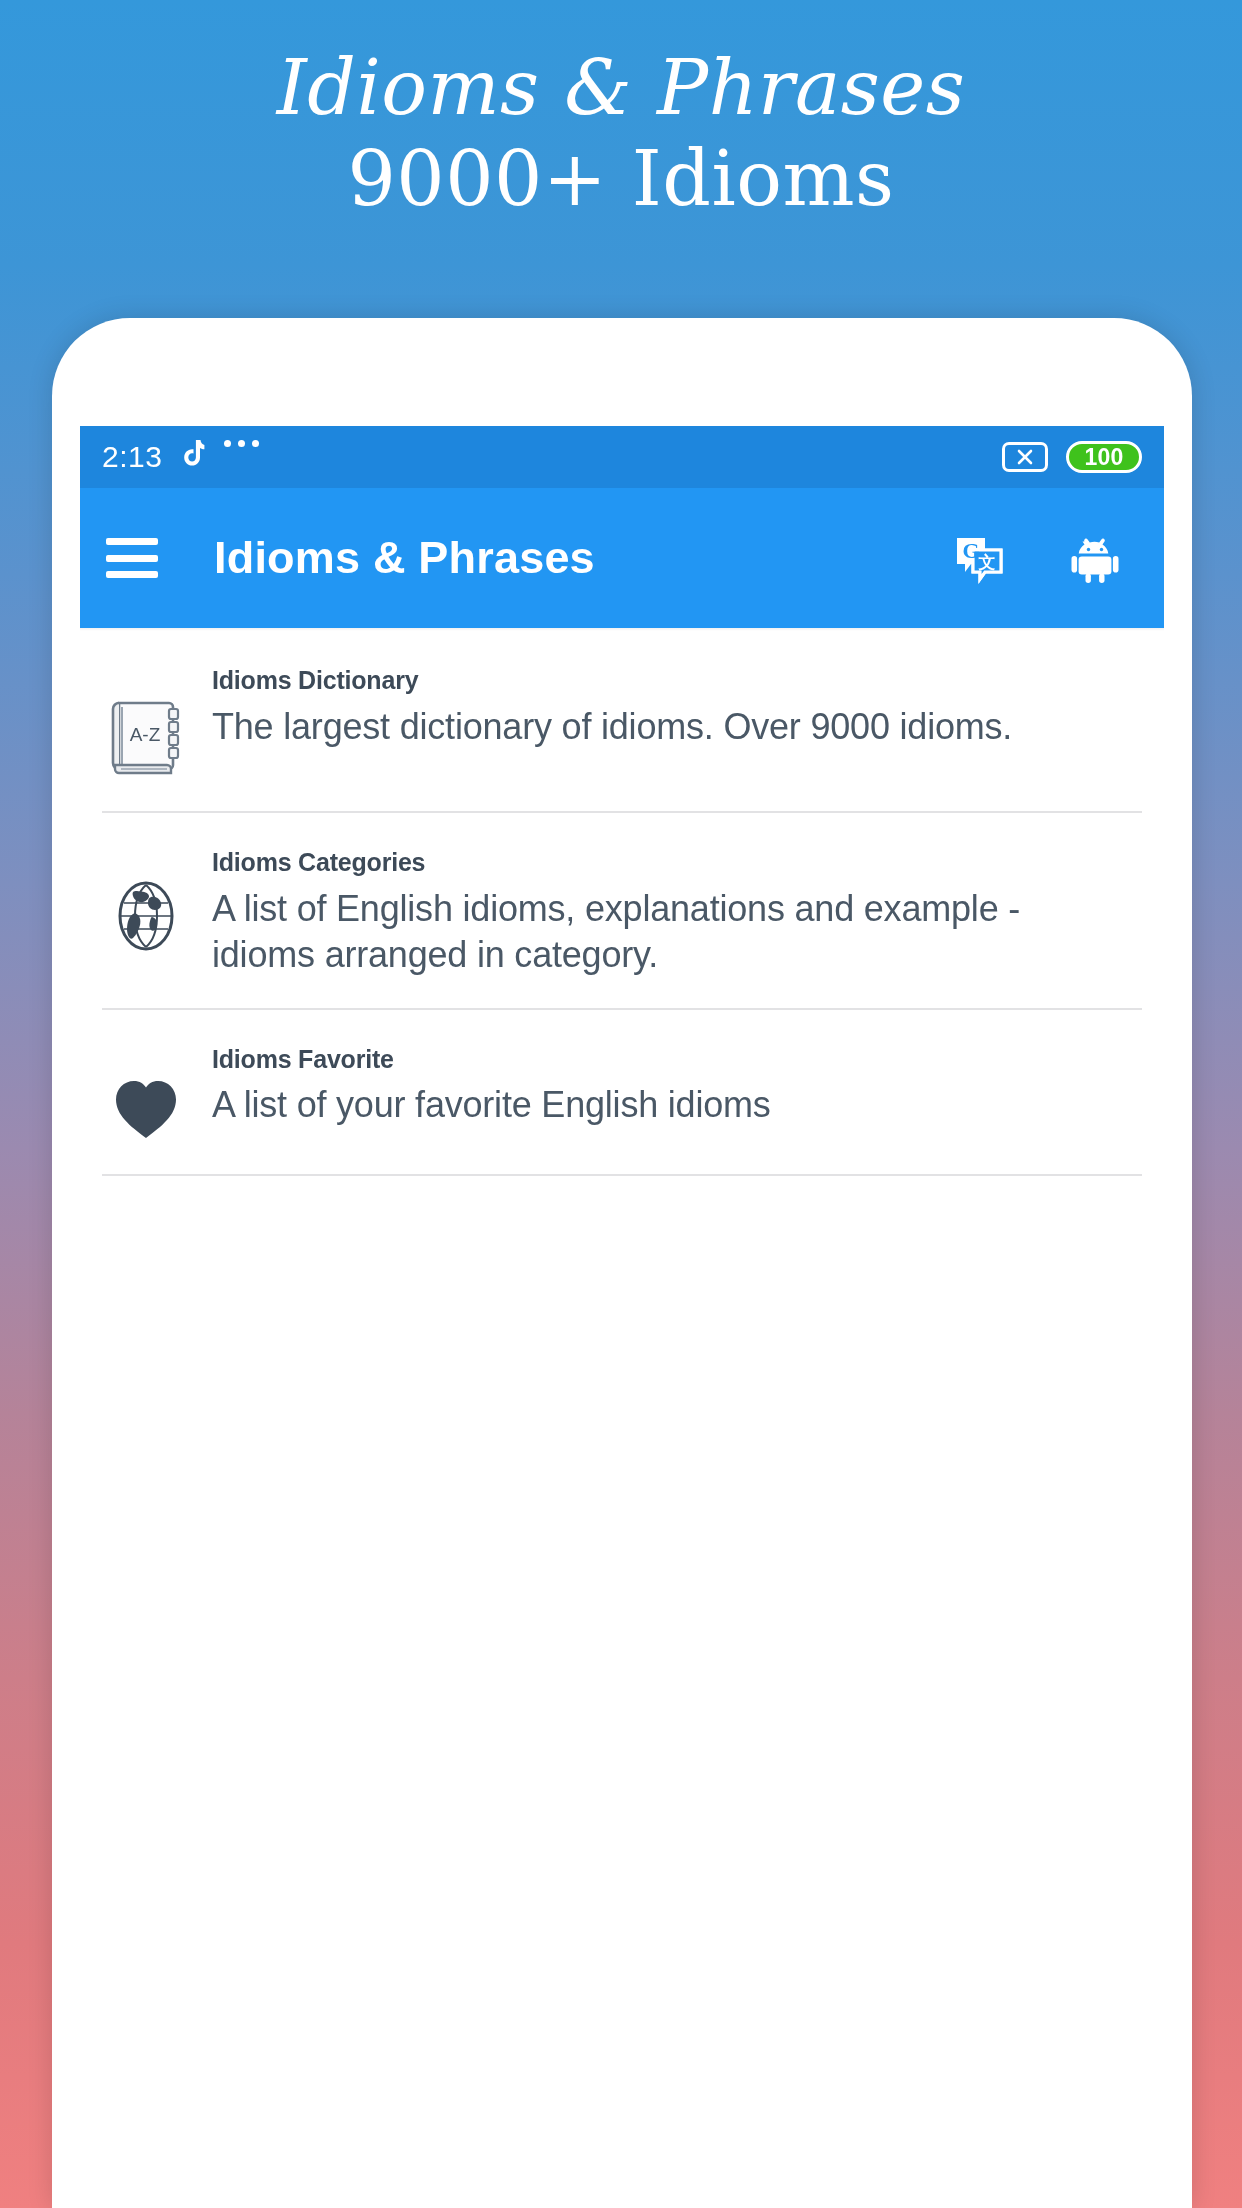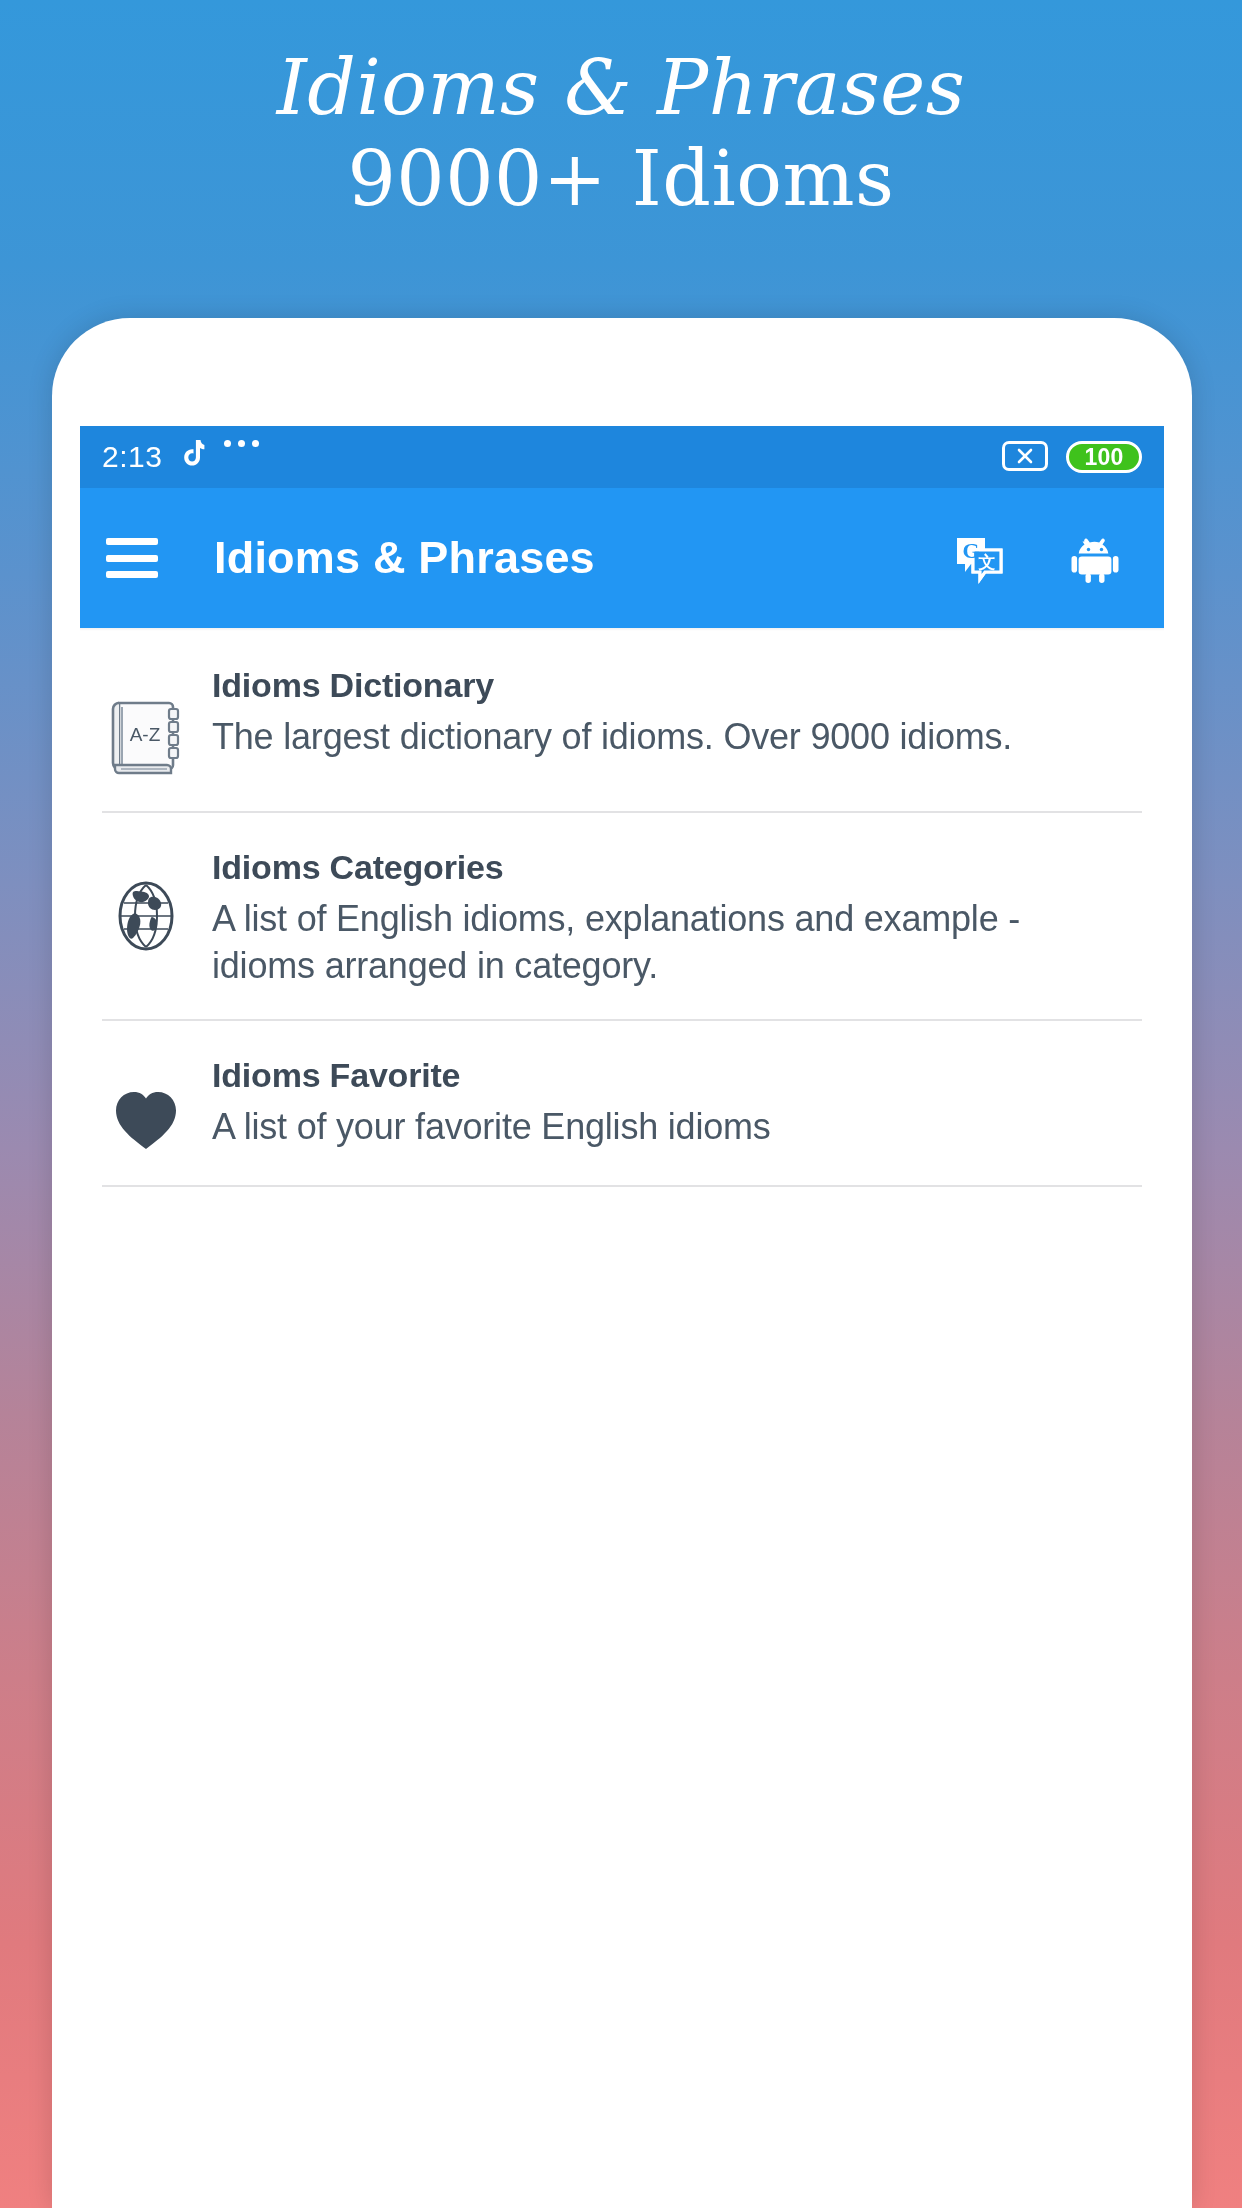--- a/index.html
+++ b/index.html
@@ -54,21 +54,21 @@
   .statusbar {
     height:62px; background:#1e86dd;
     display:flex; align-items:center; padding:0 22px;
     color:#ffffff;
   }
   .sb-left { display:flex; align-items:flex-start; gap:18px; }
   .sb-time { font-size:30px; font-weight:400; letter-spacing:0.5px; }
   .tiktok-icon { width:26px; height:30px; display:block; }
   .dots-icon { display:flex; gap:7px; align-items:center; }
   .dots-icon i { width:7px; height:7px; border-radius:50%; background:#ffffff; display:block; }
-  .sb-right { margin-left:auto; display:flex; align-items:flex-start; gap:18px; }
+  .sb-right { margin-left:auto; display:flex; align-items:center; gap:18px; }
   .simx {
     width:46px; height:30px; border:3px solid #ffffff; border-radius:7px;
     position:relative; display:flex; align-items:center; justify-content:center;
   }
   .simx svg { width:18px; height:18px; display:block; }
   .battery {
     width:76px; height:32px; border:3px solid #ffffff; border-radius:16px;
     background:#3fc21c; display:flex; align-items:center; justify-content:center;
   }
   .battery span { font-size:23px; font-weight:700; color:#ffffff; letter-spacing:0.2px; }
@@ -100,21 +100,21 @@
     position:absolute; bottom:0; left:0; width:33.333%; height:8px; background:#2b93e8;
   }
   .tabs-shadow { height:3px; background:linear-gradient(to bottom, rgba(0,0,0,0.055), rgba(0,0,0,0)); }
 
   
   .list { background:#ffffff; }
   .row { display:flex; align-items:flex-start; padding:34px 0 30px 0; }
   .row-icon { width:132px; min-width:132px; display:flex; justify-content:center; padding-top:30px; }
   .row-icon svg { display:block; }
   .row-body { padding-right:40px; }
-  .row-title { font-size:34px; font-weight:700; color:#3d4a58; line-height:1.22; letter-spacing:-0.2px; }
+  .row-title { font-size:25px; font-weight:700; color:#3d4a58; line-height:1.22; letter-spacing:-0.2px; }
   .row-sub { font-size:36px; font-weight:400; color:#4a5866; line-height:1.28; margin-top:8px; letter-spacing:-0.2px; }
   .divider { height:2px; background:#e2e2e4; margin:0 0 0 0; width:96%; margin-left:2%; }
 </style>
 </head>
 <body>
 
 <div class="promo">
   <div class="l1">Idioms &amp; Phrases</div>
   <div class="l2">9000+ Idioms</div>
 </div>

